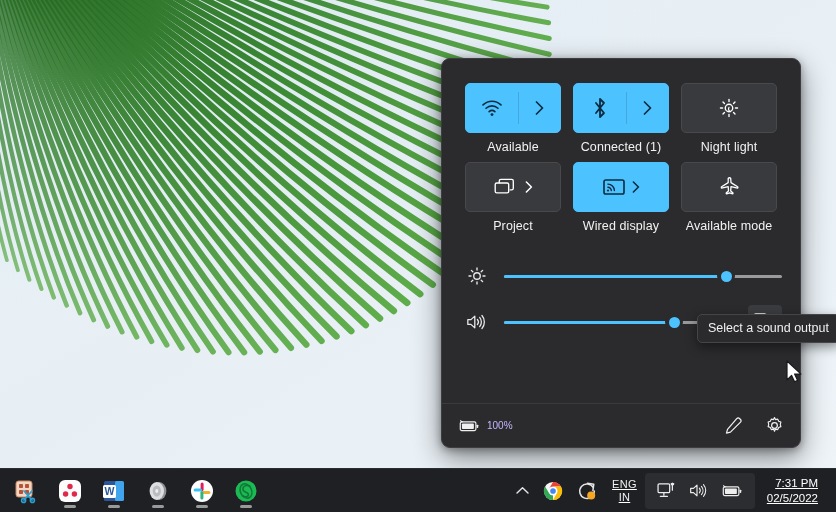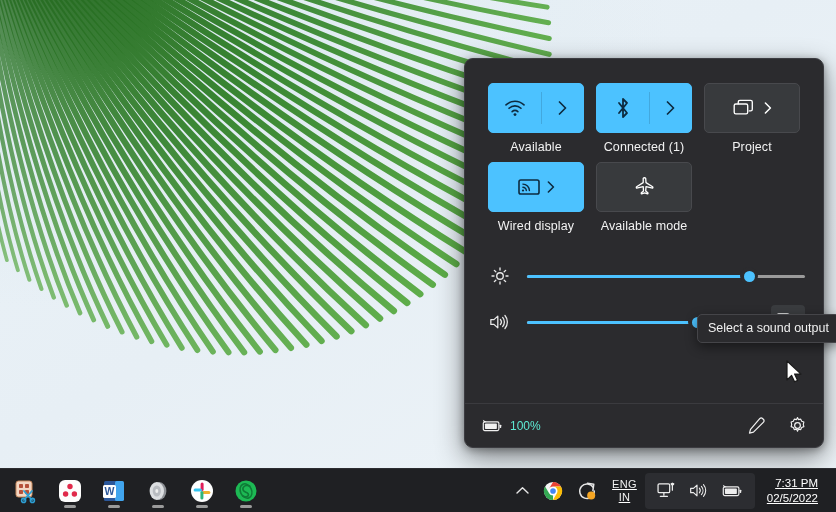--- a/index.html
+++ b/index.html
@@ -19,21 +19,21 @@
       linear-gradient(150deg,#eaf2f7 0%,#e7eff5 45%,#eef4f8 100%);
     overflow:hidden;
   }
   #frond {
     position:absolute; left:-180px; top:-250px;
     width:760px; height:760px;
   }
 
   
   #quick-settings {
-    position:absolute; left:464px; top:58px; width:360px; height:390px;
+    position:absolute; left:441px; top:58px; width:360px; height:390px;
     background:#2b2b2e;
     border:1px solid #3c3c41;
     border-radius:9px;
     box-shadow:0 10px 28px rgba(0,0,0,.45), 0 2px 8px rgba(0,0,0,.35);
     color:#fff;
   }
   .tiles {
     display:grid;
     grid-template-columns:repeat(3,1fr);
     gap:8px 10px;
@@ -108,21 +108,21 @@
   
   #cursor { position:absolute; left:786px; top:360px; z-index:60; }
 
   
   .qs-footer {
     position:absolute; left:0; right:0; bottom:0; height:44px;
     border-top:1px solid #3b3b3f;
     display:flex; align-items:center; padding:0 16px;
   }
   .battery-group { display:flex; align-items:center; gap:7px; }
-  .battery-pct { font-size:12px; color:#5eead4; }
+  .battery-pct { font-size:10px; color:#c4b5fd; }
   .footer-actions { margin-left:auto; display:flex; align-items:center; gap:22px; }
 
   
   #taskbar {
     position:absolute; left:0; bottom:0; width:836px; height:44px;
     background:#1f2023;
     border-top:1px solid #2c2d31;
     display:flex; align-items:center;
     color:#fff;
   }
@@ -281,20 +281,41 @@
         <span class="divider"></span>
         <span class="chev">
           <svg width="9" height="14" viewBox="0 0 9 14">
               <path d="M1.5 1l6 6-6 6" stroke="#0d2b40" stroke-width="1.7" fill="none" stroke-linecap="round" stroke-linejoin="round"></path>
             </svg>
         </span>
       </div>
       <span class="tile-label">Connected (1)</span>
     </div>
 
+    <div class="tile-wrap">
+      <div class="tile">
+        <span class="ic">
+          <svg width="20" height="20" viewBox="0 0 22 22">
+            <circle cx="11" cy="11" r="4.1" stroke="#fff" stroke-width="1.5" fill="none"></circle>
+            <path d="M11 10.4a3 3 0 0 0 1.7 4.6" stroke="#fff" stroke-width="1.3" fill="none" stroke-linecap="round"></path>
+            <g stroke="#fff" stroke-width="1.5" stroke-linecap="round">
+              <path d="M11 1.6v2.3"></path>
+                <path d="M11 18.1v2.3"></path>
+              <path d="M1.6 11h2.3"></path>
+                <path d="M18.1 11h2.3"></path>
+              <path d="M4.4 4.4l1.6 1.6"></path>
+                <path d="M16 16l1.6 1.6"></path>
+              <path d="M17.6 4.4L16 6"></path>
+                <path d="M6 16l-1.6 1.6"></path>
+            </g>
+          </svg>
+        </span>
+      </div>
+      <span class="tile-label">Night light</span>
+    </div>
 
     <div class="tile-wrap">
       <div class="tile inline-chev">
         <span>
           <svg width="24" height="18" viewBox="0 0 26 20">
             <rect x="1" y="5.5" width="15" height="11" rx="1.8" stroke="#fff" stroke-width="1.5" fill="none"></rect>
             <path d="M5.5 5.3V3.4c0-1 .8-1.8 1.8-1.8h12c1 0 1.8.8 1.8 1.8v8c0 1-.8 1.8-1.8 1.8h-1.6" stroke="#fff" stroke-width="1.5" fill="none" stroke-linecap="round"></path>
           </svg>
         </span>
         <span>

